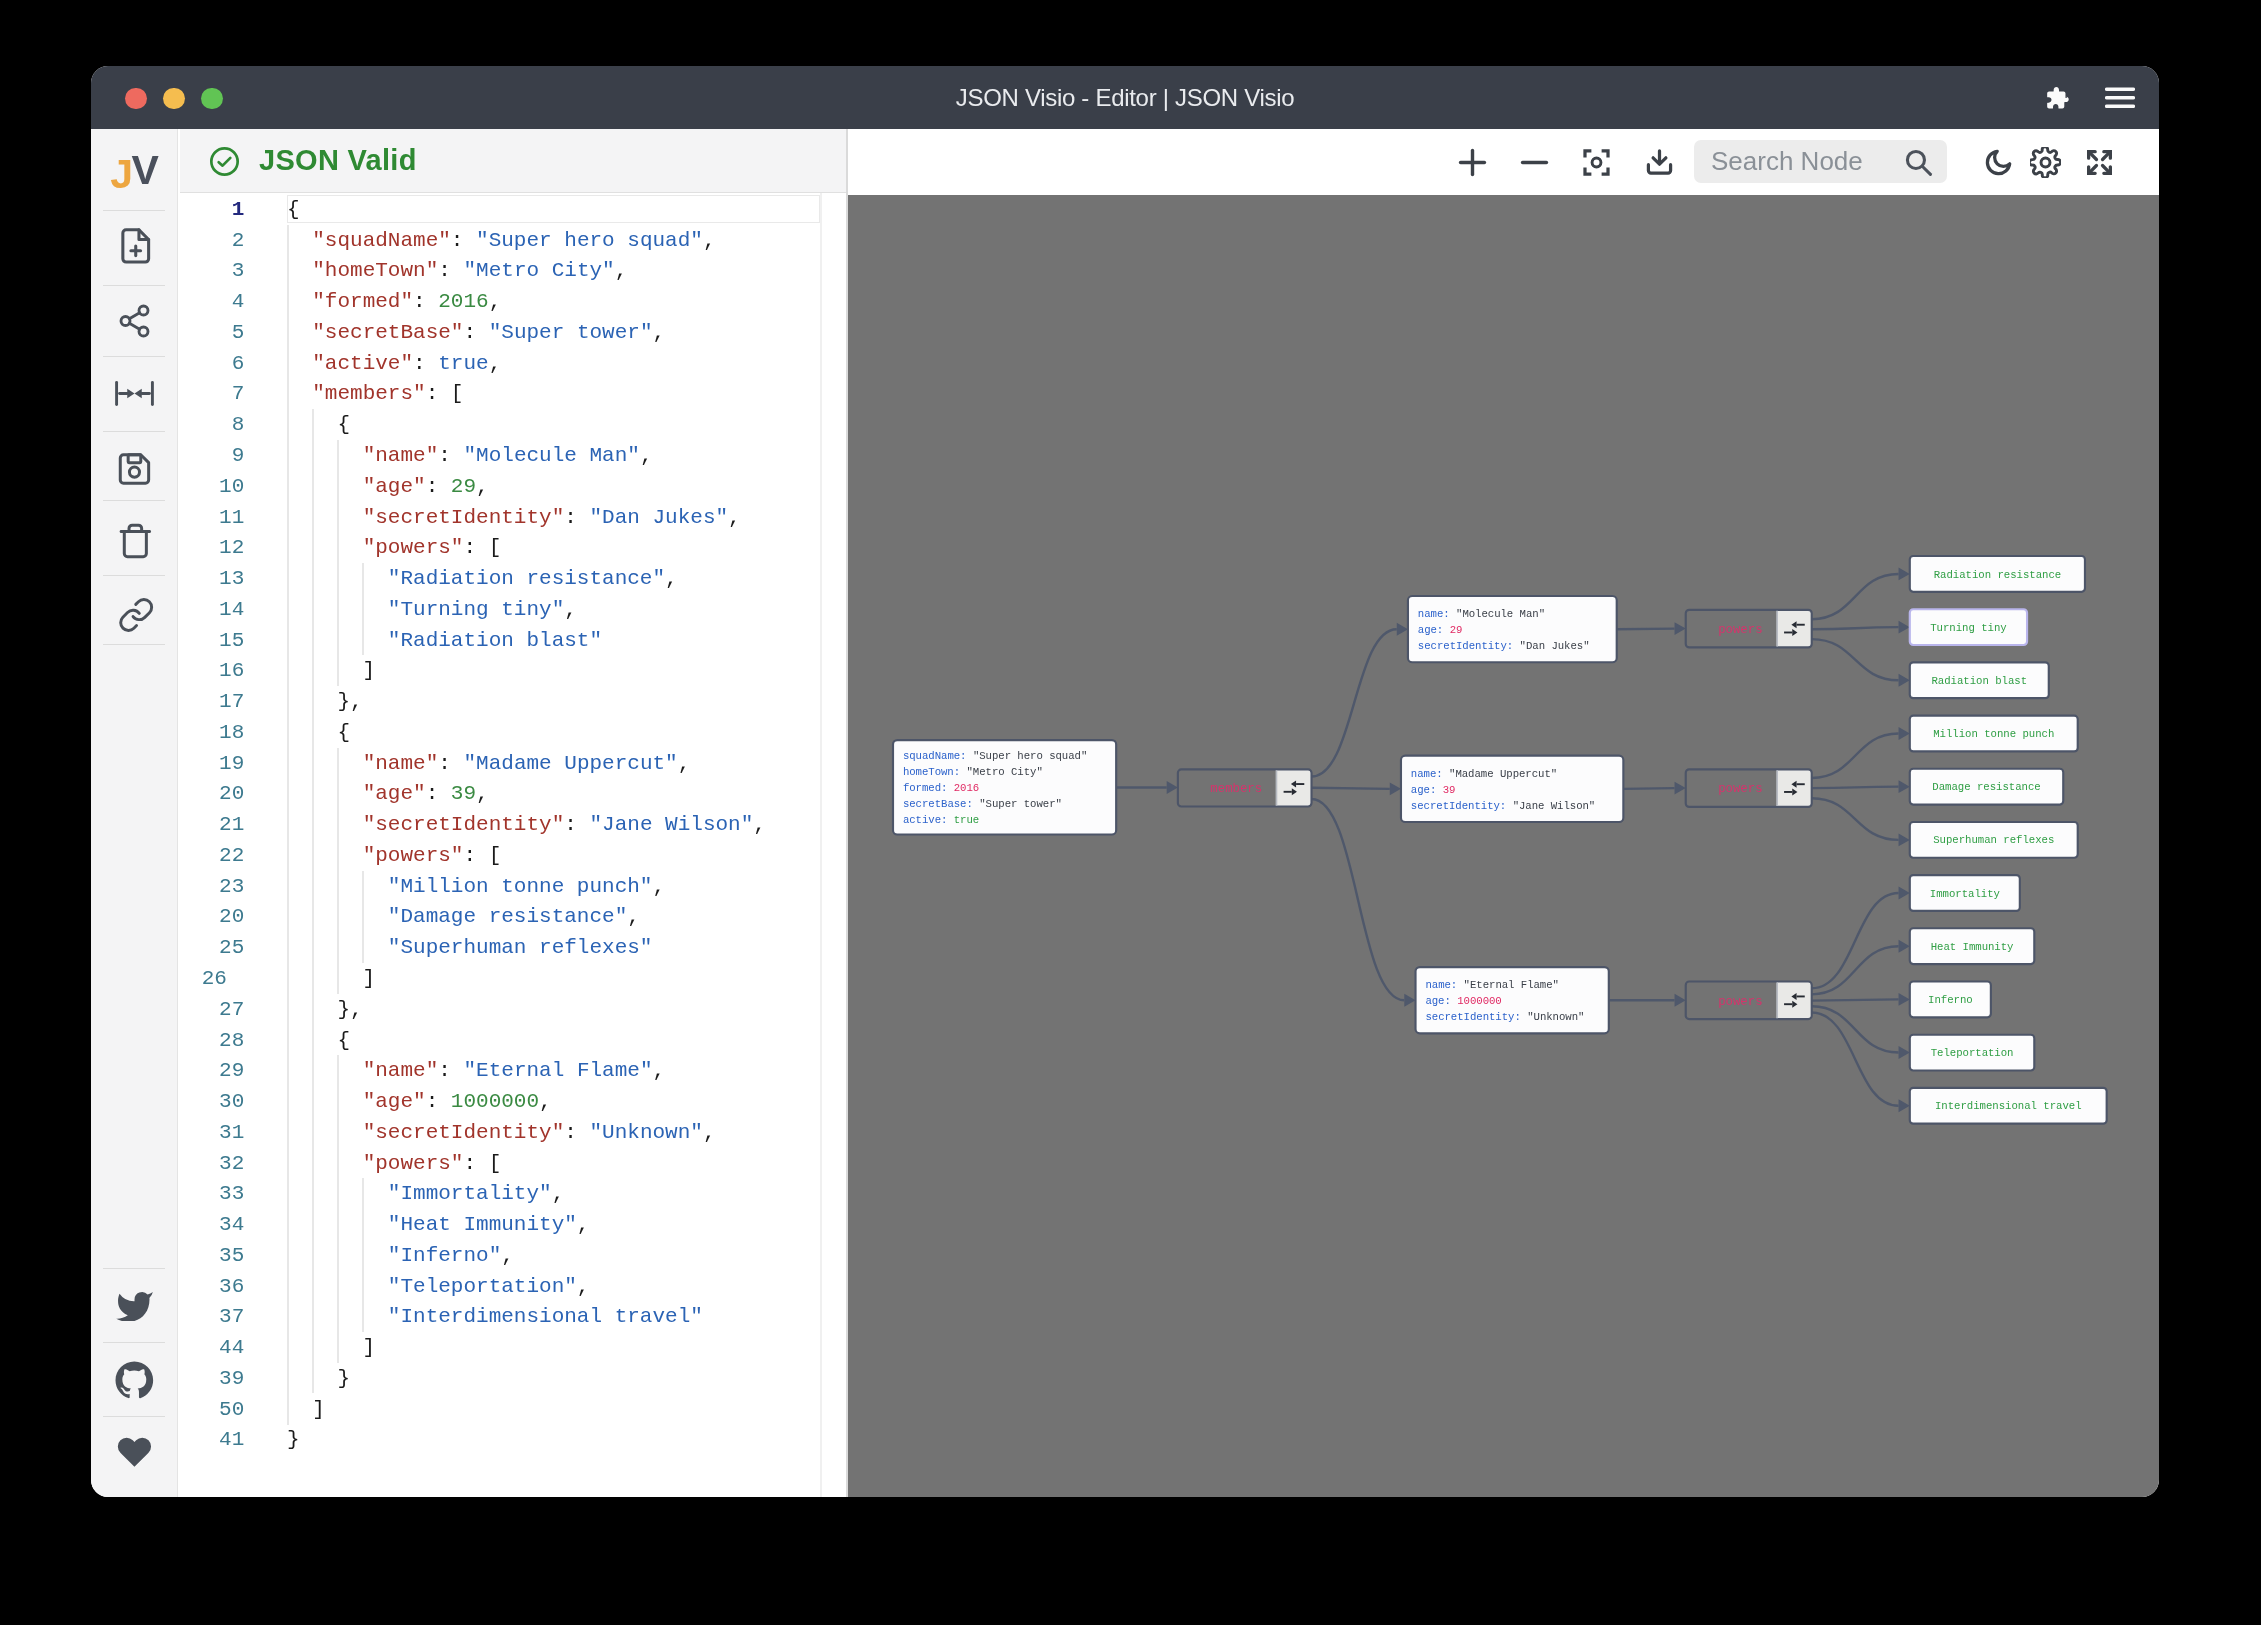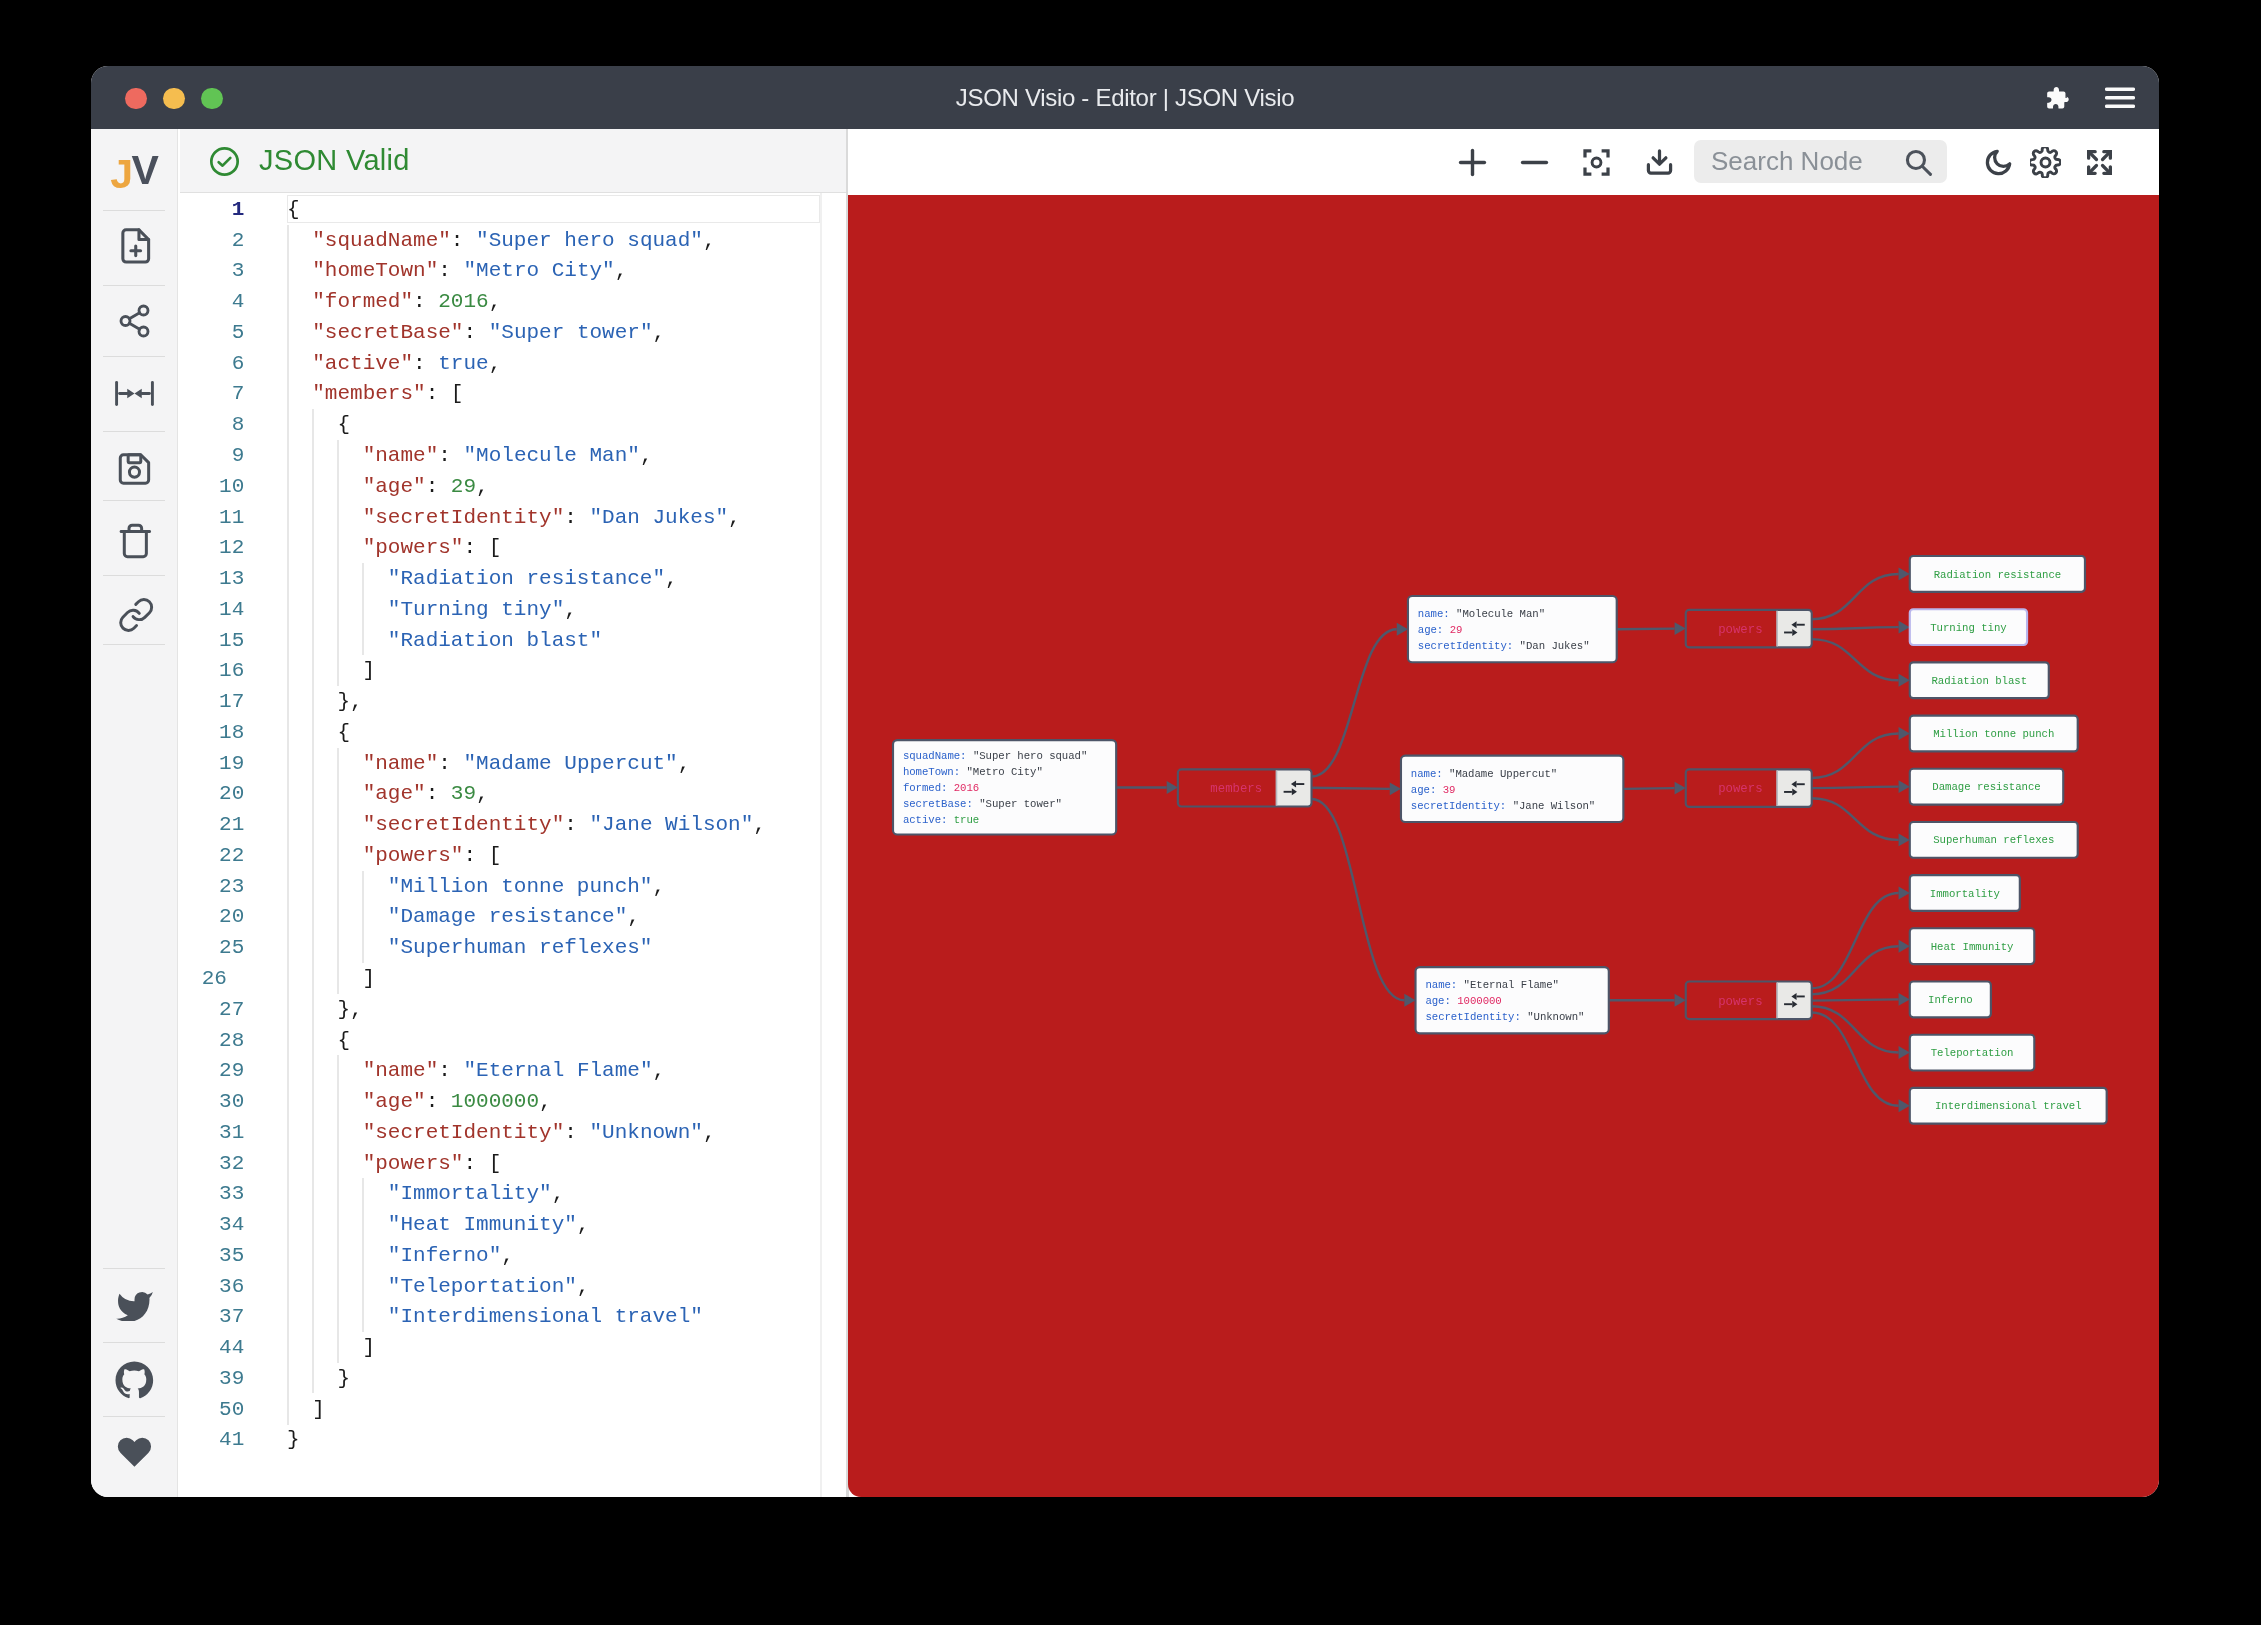--- a/index.html
+++ b/index.html
@@ -12,21 +12,21 @@
   #title { position:absolute; left:0; top:0; width:2068px; height:63px; text-align:center;
            line-height:63px; color:#e9ebee; font-size:24px; font-weight:500; letter-spacing:-0.3px; }
   #sidebar { position:absolute; left:0; top:63px; width:87px; height:1368px;
              background:#f4f4f5; border-right:1.7px solid #e4e4e4; }
   .sep { position:absolute; left:12px; width:62px; height:0; border-top:1.7px solid #dcdcdc; }
   .sicon { position:absolute; left:0; }
   #edhead { position:absolute; left:89px; top:63px; width:666px; height:64px;
             background:#f4f4f5; border-bottom:1.7px solid #e0e0e0; }
   #edbody { position:absolute; left:89px; top:127px; width:666px; height:1305px; background:#fff; }
   #divider { position:absolute; left:755px; top:63px; width:2.6px; height:1368px; background:#dadada; }
-  #graph { position:absolute; left:757px; top:63px; width:1311px; height:1368px; background:#b91c1c;border-radius:13px; }
+  #graph { position:absolute; left:757px; top:63px; width:1311px; height:1368px; background:#737373; }
   #toolbar { position:absolute; left:0; top:0; width:1311px; height:66px; background:#ffffff; }
   .ln { position:absolute; width:60px; left:4.3px; text-align:right;
         font-family:"Liberation Mono", monospace; font-size:21px; line-height:31px; color:#3d7a8f; }
   .cl { position:absolute; left:107px; white-space:pre;
         font-family:"Liberation Mono", monospace; font-size:21px; line-height:31px; color:#1b1b1b; }
   .k { color:#a1342b; }
   .s { color:#2b63b4; }
   .n { color:#3a8a42; }
   .guide { position:absolute; width:1.7px; background:#e7e7e7; }
   #curline { position:absolute; left:107px; top:1.7px; width:533px; height:28.4px; border:1.7px solid #e9e9e9; }
@@ -123,21 +123,21 @@
         <g transform="translate(28,0) scale(1.87)" fill="#4a5059">
           <path d="M20.84 4.61a5.5 5.5 0 0 0-7.78 0L12 5.67l-1.06-1.06a5.5 5.5 0 0 0-7.78 7.78l1.06 1.06L12 21.23l7.78-7.78 1.06-1.06a5.5 5.5 0 0 0 0-7.78z"></path>
         </g>
       </svg>
   </div>
   <div id="edhead">
 <svg style="position:absolute;left:29px;top:17px;" width="31" height="31" viewBox="0 0 24 24" fill="none" stroke="#2f8a33" stroke-width="2.1" stroke-linecap="round" stroke-linejoin="round">
         <circle cx="12" cy="12" r="10.2"></circle>
         <polyline points="7.5 12.5 10.5 15.2 16.5 9.2"></polyline>
       </svg>
-<div style="position:absolute;left:79px;top:0;height:76px;line-height:62px;font-size:29px;font-weight:400;letter-spacing:0.3px;color:#2f8a33;">JSON Valid</div>
+<div style="position:absolute;left:79px;top:0;height:76px;line-height:62px;font-size:29px;font-weight:700;letter-spacing:0.3px;color:#2f8a33;">JSON Valid</div>
   </div>
   <div id="edbody">
 <div style="position:absolute;left:640px;top:0;width:1.7px;height:1305px;background:#f0f0f0;"></div>
 <div id="curline"></div>
 <div class="guide" style="left:107px; top:32px; height:1200px;"></div>
 <div class="guide" style="left:132px; top:216px; height:984px;"></div>
 <div class="guide" style="left:157px; top:247px; height:246px;"></div>
 <div class="guide" style="left:157px; top:555px; height:246px;"></div>
 <div class="guide" style="left:157px; top:862px; height:308px;"></div>
 <div class="guide" style="left:182px; top:370px; height:92px;"></div>

